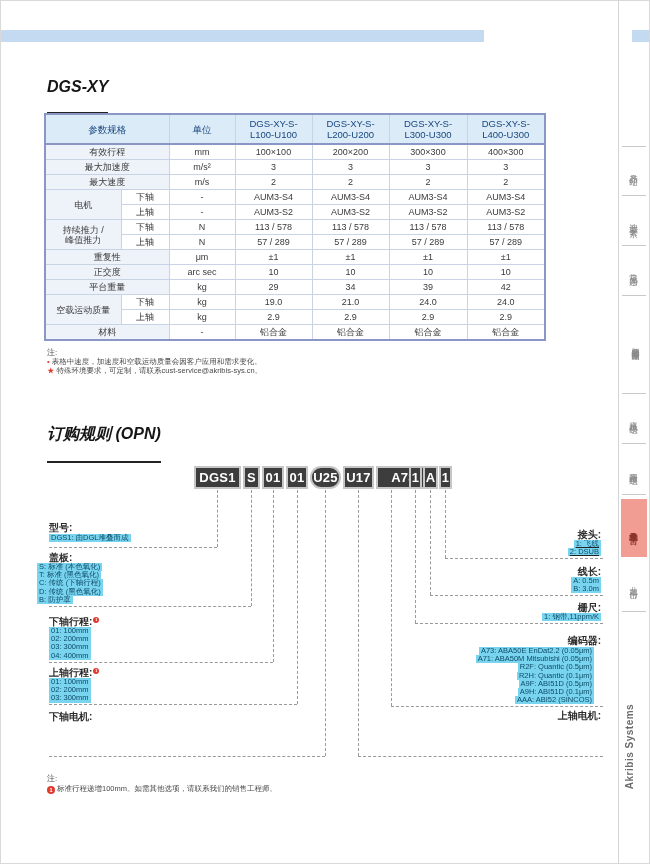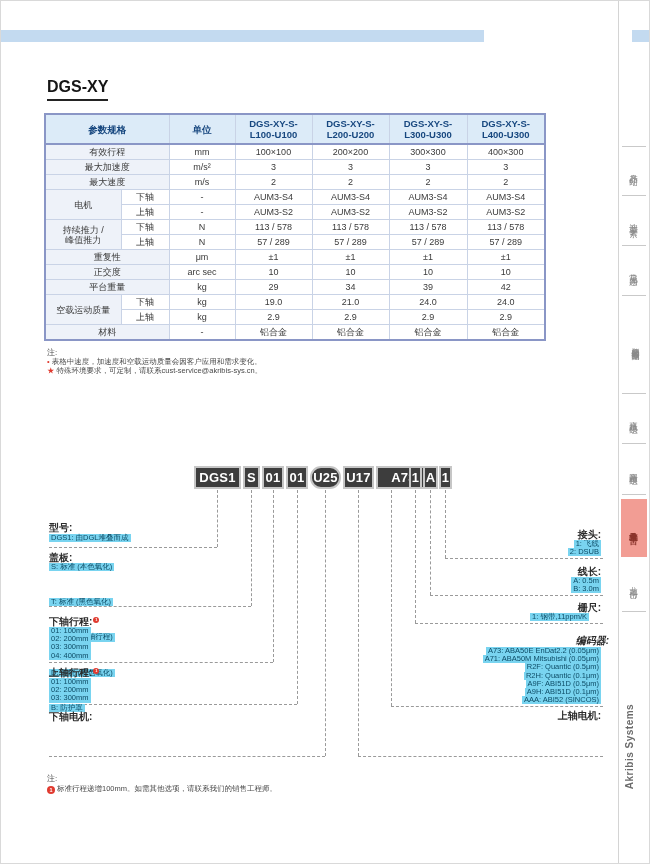--- a/index.html
+++ b/index.html
@@ -13,33 +13,33 @@
   .band{position:absolute;height:12px;background:#c3daf0;top:29px;}
   #band-left{left:0;width:483px;}
   #band-right{left:631px;width:19px;}
   #banner-title{
     position:absolute;left:487px;top:20px;width:142px;text-align:center;
     font-size:21px;font-weight:600;color:#1e1e1e;letter-spacing:0.5px;white-space:nowrap;
   }
   
   .h2{
     position:absolute;font-size:16px;font-weight:700;color:#151515;
-    border-bottom:2px solid #232323;padding-bottom:3px;white-space:nowrap;
+    border-bottom:2px solid #232323;padding-bottom:16px;white-space:nowrap;font-style:italic;
   }
   #h-dgsxy{left:46px;top:77px;}
   #h-opn{left:46px;top:423px;}
   
   #spec-table-wrap{position:absolute;left:43px;top:112px;width:500px;}
   table.spec{border-collapse:collapse;width:500px;table-layout:fixed;border:2px solid #8a96c6;}
   table.spec td,table.spec th{
     border:1px solid #c9d3e6;font-size:9px;line-height:10px;padding:2px 3px;
     text-align:center;color:#3a3a3a;overflow:hidden;
   }
   table.spec th{
-    background:#dcebf8;color:#17477f;font-size:9.5px;font-weight:700;
+    background:#dcebf8;color:#17477f;font-size:9.5px;font-weight:400;
     height:30px;line-height:11px;border-bottom:2px solid #8a96c6;
   }
   th.th-param{text-align:left;padding-left:6px;font-size:10px;}
   td.lbl{background:#eef2f9;text-align:left;padding-left:6px;color:#2e2e2e;}
   td.sub{background:#fff;}
   td.cell{height:15px;}
   .wraplabel{white-space:pre-line;}
   
   .note-label{position:absolute;font-size:8px;color:#4a4a4a;}
   .note-line{position:absolute;font-size:7.5px;color:#4a4a4a;white-space:nowrap;}
@@ -224,20 +224,21 @@
         <td class="cell">铝合金</td>
       </tr>
     </tbody>
       </table>
   </div>
 
   <div class="note-label" style="left:46px;top:346px;">注:</div>
   <div class="note-line" style="left:46px;top:356px;"><span class="red">•</span> <span>表格中速度，加速度和空载运动质量会因客户应用和需求变化。</span></div>
   <div class="note-line" style="left:46px;top:365px;"><span class="red">★</span> <span>特殊环境要求，可定制，请联系cust-service@akribis-sys.cn。</span></div>
 
+  <div id="h-opn" class="h2">订购规则 (OPN)</div>
 
   <div class="code-box" style="left:193px;width:47px;">DGS1</div>
   <div class="code-box" style="left:242px;width:17px;">S</div>
   <div class="code-box" style="left:261px;width:22px;">01</div>
   <div class="code-box" style="left:285px;width:22px;">01</div>
   <div class="code-box" style="left:309px;width:31px;border-radius:11px;">U25</div>
   <div class="code-box" style="left:342px;width:31px;">U17</div>
   <div class="code-box" style="left:375px;width:55px;">A73</div>
   <div class="code-box" style="left:408px;width:13px;">1</div>
   <div class="code-box" style="left:422px;width:15px;">A</div>
@@ -265,21 +266,21 @@
   <div class="hline" style="left:414px;top:622px;width:188px;"></div>
   <div class="hline" style="left:390px;top:705px;width:212px;"></div>
   <div class="hline" style="left:357px;top:755px;width:245px;"></div>
 
   <div class="opt-label" style="left:48px;top:520px;"><span>型号:</span></div>
   <div class="opt-col" style="left:48px;top:533px;">
     <div class="opt-item">DGS1: 由DGL堆叠而成</div>
   </div>
 
   <div class="opt-label" style="left:48px;top:550px;"><span>盖板:</span></div>
-  <div class="opt-col" style="left:48px;top:562px;gap:27px;">
+  <div class="opt-col" style="left:36px;top:562px;">
     <div class="opt-item">S: 标准 (本色氧化)</div>
     <div class="opt-item">T: 标准 (黑色氧化)</div>
     <div class="opt-item">C: 传统 (下轴行程)</div>
     <div class="opt-item">D: 传统 (黑色氧化)</div>
     <div class="opt-item">B: 防护罩</div>
   </div>
 
   <div class="opt-label" style="left:48px;top:614px;"><span>下轴行程:</span><span class="supdot">1</span></div>
   <div class="opt-col" style="left:48px;top:626px;">
     <div class="opt-item">01: 100mm</div>
@@ -291,38 +292,38 @@
   <div class="opt-label" style="left:48px;top:665px;"><span>上轴行程:</span><span class="supdot">1</span></div>
   <div class="opt-col" style="left:48px;top:677px;">
     <div class="opt-item">01: 100mm</div>
     <div class="opt-item">02: 200mm</div>
     <div class="opt-item">03: 300mm</div>
   </div>
 
   <div class="opt-label" style="left:48px;top:709px;"><span>下轴电机:</span></div>
 
   <div class="opt-label" style="right:48px;top:527px;"><span>接头:</span></div>
-  <div class="opt-col right" style="right:48px;top:539px;">
+  <div class="opt-col right" style="right:48px;top:539px;text-decoration:underline;">
     <div class="opt-item">1: 飞线</div>
     <div class="opt-item">2: DSUB</div>
   </div>
 
   <div class="opt-label" style="right:48px;top:564px;"><span>线长:</span></div>
   <div class="opt-col right" style="right:48px;top:576px;">
     <div class="opt-item">A: 0.5m</div>
     <div class="opt-item">B: 3.0m</div>
   </div>
 
   <div class="opt-label" style="right:48px;top:600px;"><span>栅尺:</span></div>
-  <div class="opt-col right" style="right:60px;top:612px;padding-left:8px;">
+  <div class="opt-col right" style="right:48px;top:612px;padding-left:8px;">
     <div class="opt-item">1: 钢带,11ppm/K</div>
   </div>
 
-  <div class="opt-label" style="right:40px;top:633px;font-style:italic;"><span>编码器:</span></div>
-  <div class="opt-col right" style="right:48px;top:646px;justify-content:center;">
+  <div class="opt-label" style="right:48px;top:633px;"><span>编码器:</span></div>
+  <div class="opt-col right" style="right:55px;top:646px;justify-content:center;">
     <div class="opt-item">A73: ABA50E EnDat2.2 (0.05μm)</div>
     <div class="opt-item">A71: ABA50M Mitsubishi (0.05μm)</div>
     <div class="opt-item">R2F: Quantic (0.5μm)</div>
     <div class="opt-item">R2H: Quantic (0.1μm)</div>
     <div class="opt-item">A9F: ABI51D (0.5μm)</div>
     <div class="opt-item">A9H: ABI51D (0.1μm)</div>
     <div class="opt-item">AAA: ABI52 (SINCOS)</div>
   </div>
 
   <div class="opt-label" style="right:48px;top:708px;"><span>上轴电机:</span></div>

